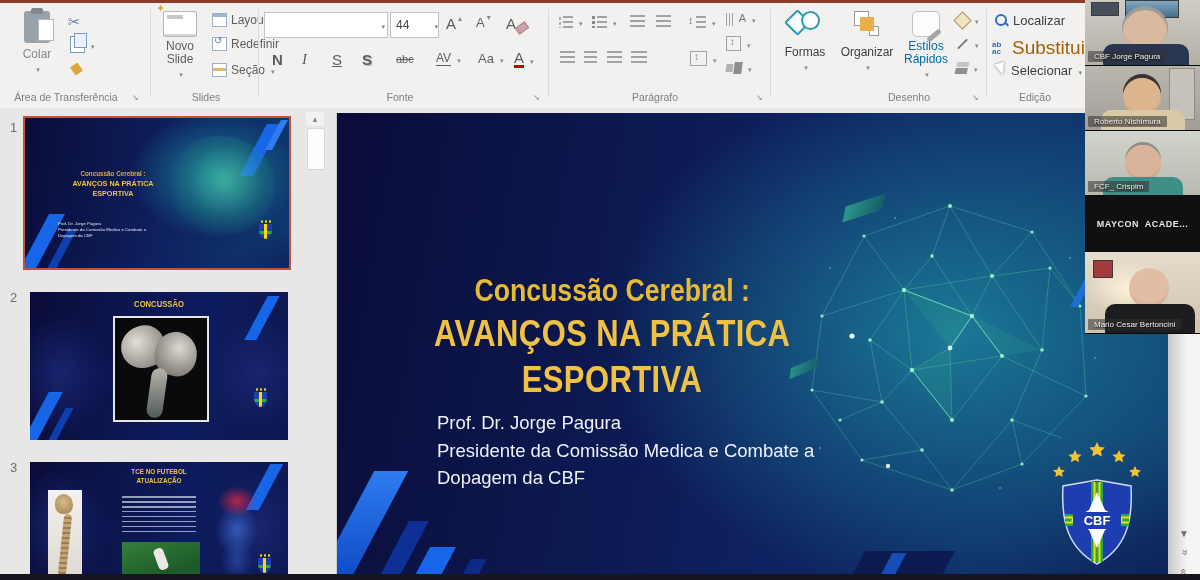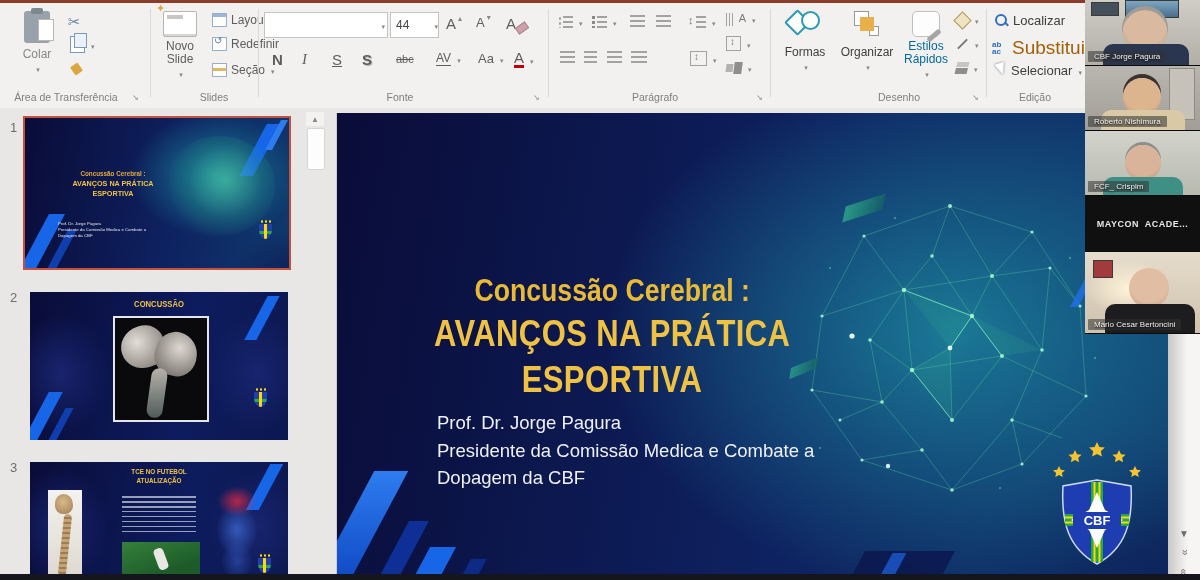--- a/index.html
+++ b/index.html
@@ -170,21 +170,21 @@
       </div>
     <div class="smbtn" style="left:212px;top:34px;">
         <span class="ic-box res"></span>
         <span class="rtxt">Redefinir</span>
       </div>
     <div class="smbtn" style="left:212px;top:60px;">
         <span class="ic-box sec"></span>
         <span class="rtxt">Seção</span>
         <span class="dd"></span>
       </div>
-    <div class="glabel" style="left:164px;width:100px;">Slides</div>
+    <div class="glabel" style="left:156px;width:100px;">Slides</div>
     <div class="sep" style="left:258px;"></div>
 
     <div class="combo" style="position:absolute;left:264px;top:9px;width:122px;height:24px;">
         <span style="flex:1;"></span>
         <span class="dd" style="margin-right:2px;"></span>
       </div>
     <div class="combo" style="position:absolute;left:390px;top:9px;width:42px;height:24px;padding-left:5px;">
         <span>44</span>
         <span style="flex:1;"></span>
         <span class="dd"></span>
@@ -302,21 +302,21 @@
         <span class="dd"></span>
       </div>
     <div class="smbtn" style="left:956px;top:34px;">
         <span class="ic-outline"></span>
         <span class="dd"></span>
       </div>
     <div class="smbtn" style="left:956px;top:58px;">
         <span class="ic-effects"></span>
         <span class="dd"></span>
       </div>
-    <div class="glabel" style="left:830px;width:90px;text-align:right;">Desenho</div>
+    <div class="glabel" style="left:864px;width:90px;">Desenho</div>
     <div class="launcher" style="left:972px;top:90px;"></div>
     <div class="sep" style="left:986px;"></div>
 
     <div class="smbtn" style="left:994px;top:10px;">
         <span class="ic-find"></span>
         <span class="rtxt" style="font-size:13px;color:#3f3e3d;">Localizar</span>
       </div>
     <div class="smbtn" style="left:992px;top:34px;">
       <span class="ic-replace">
           <span>ab</span>

